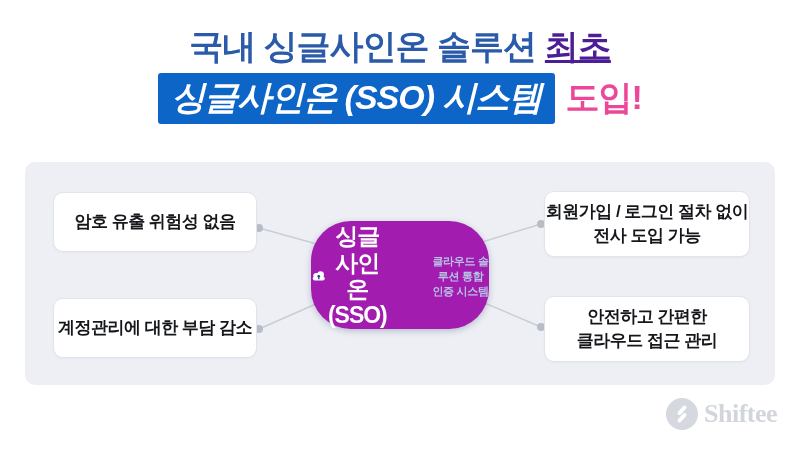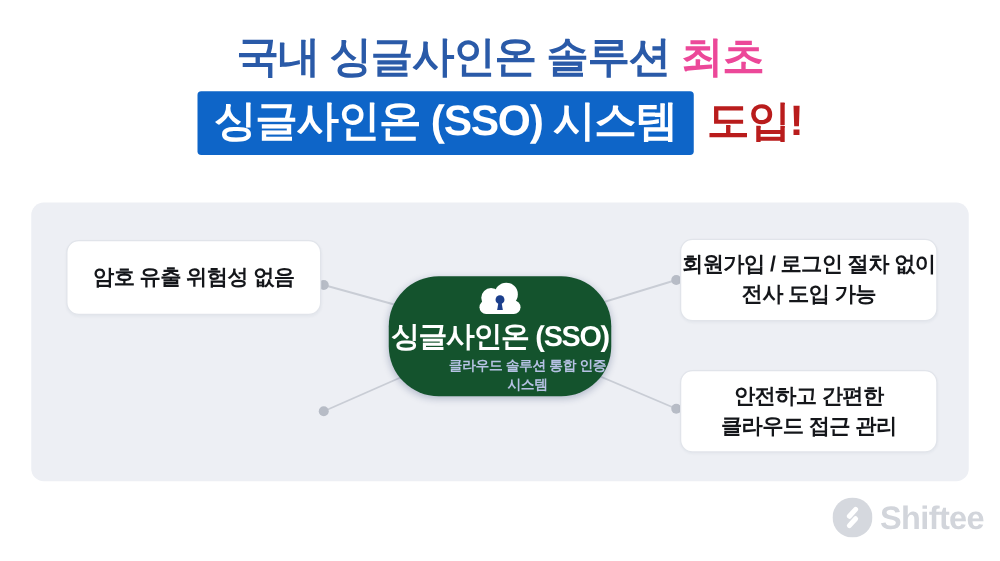--- a/index.html
+++ b/index.html
@@ -19,40 +19,42 @@
     text-align: center;
     font-weight: bold;
     letter-spacing: -1px;
   }
   .headline .line1 {
     font-size: 34px;
     line-height: 1.32;
     color: #2a5aa8;
   }
   .headline .emph {
-    color: #ec4899;
+    color: #4c1d95;
     margin-left: 0.26em;
     -webkit-text-emphasis: filled dot over;
     text-emphasis: filled dot over;
     -webkit-text-emphasis-color: #16336f;
     text-emphasis-color: #16336f;
+    text-decoration: underline;
   }
   .headline .line2 {
     margin-top: 8px;
     font-size: 34px;
     line-height: 1.2;
   }
   .headline .hl {
     background: #0e65c8;
     color: #ffffff;
     padding: 5px 13px 8px 13px;
     border-radius: 3px;
+    font-style: italic;
   }
   .headline .suffix {
-    color: #b91c1c;
+    color: #ec4899;
     margin-left: 11px;
   }
 
   
   .panel {
     position: absolute;
     left: 25px; top: 162px;
     width: 750px; height: 223px;
     background: #edeff4;
     border-radius: 10px;
@@ -77,24 +79,24 @@
     box-sizing: border-box;
   }
   .box-tl { left: 28px;  top: 30px;  width: 204px; height: 60px; }
   .box-tr { left: 519px; top: 29px;  width: 206px; height: 66px; }
   .box-bl { left: 28px;  top: 136px; width: 204px; height: 60px; }
   .box-br { left: 519px; top: 134px; width: 206px; height: 66px; }
 
   .center-node {
     position: absolute;
     left: 286px; top: 59px;
-    width: 178px; height: 96px;
-    background: #14532d;
+    width: 178px; height: 108px;
+    background: #a21caf;
     border-radius: 40px;
-    display: flex; flex-direction: column;
+    display: flex; 
     align-items: center; justify-content: center;
     text-align: center;
     box-shadow: 0 2px 6px rgba(20,40,90,0.25);
   }
   .center-node .cloud { width: 44px; height: 30px; margin-top: 1px; }
   .center-node .c-title {
     font-size: 23px; font-weight: bold;
     color: #ffffff; line-height: 1.15;
     letter-spacing: -1px;
     margin-top: 2px;
@@ -104,21 +106,21 @@
     color: #b6c2e4;
     letter-spacing: -0.3px;
     margin-top: 3px;
     margin-left: 44px;
   }
 
   
   .brand {
     position: absolute;
     left: 666px; top: 398px;
-    display: flex; align-items: center; gap: 6px;
+    display: flex; align-items: center; gap: 6px; font-family: Liberation Serif, serif;
   }
   .brand .logo-circle { width: 32px; height: 32px; }
   .brand .brand-text {
     font-size: 26px; font-weight: bold;
     color: #d2d5db;
     letter-spacing: -0.5px;
   }
 </style>
 </head>
 <body>
@@ -149,20 +151,23 @@
 
     <div class="benefit-box box-tr">
       <span>회원가입 / 로그인 절차 없이</span>
       <span>전사 도입 가능</span>
     </div>
 
     <div class="benefit-box box-tl">
       <span>암호 유출 위험성 없음</span>
     </div>
 
+    <div class="benefit-box box-bl">
+      <span>계정관리에 대한 부담 감소</span>
+    </div>
 
     <div class="benefit-box box-br">
       <span>안전하고 간편한</span>
       <span>클라우드 접근 관리</span>
     </div>
 
     <div class="center-node">
       <svg class="cloud" viewBox="0 0 60 42" xmlns="http://www.w3.org/2000/svg">
         <circle cx="20" cy="20" r="11" fill="#ffffff"></circle>
         <circle cx="37" cy="16" r="13" fill="#ffffff"></circle>

